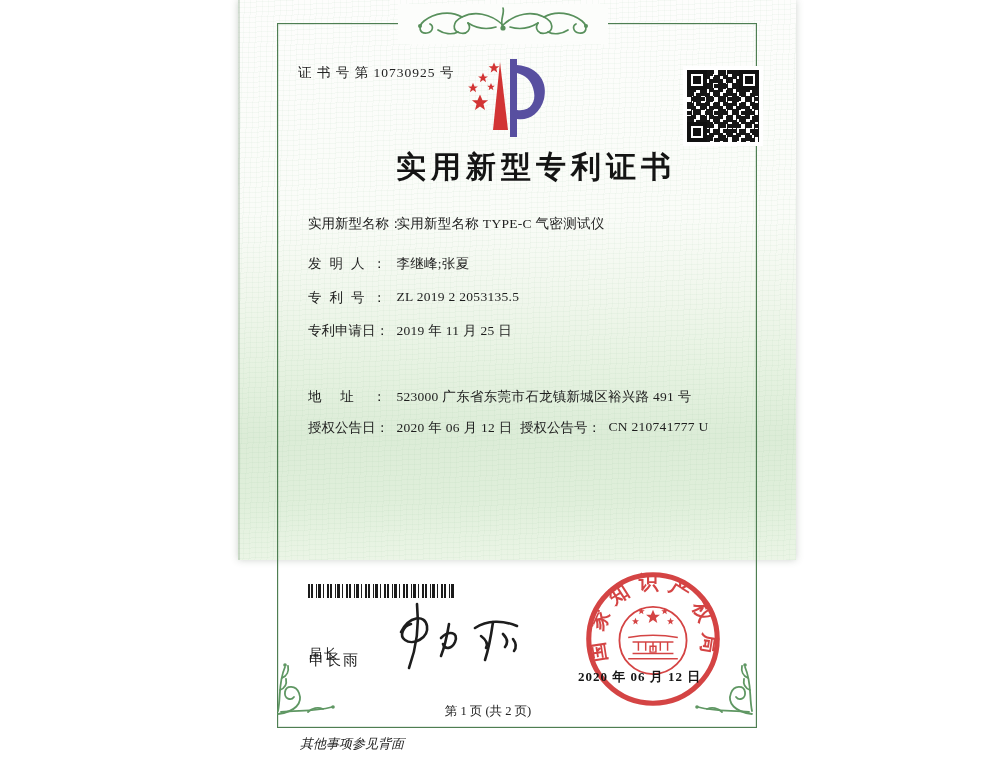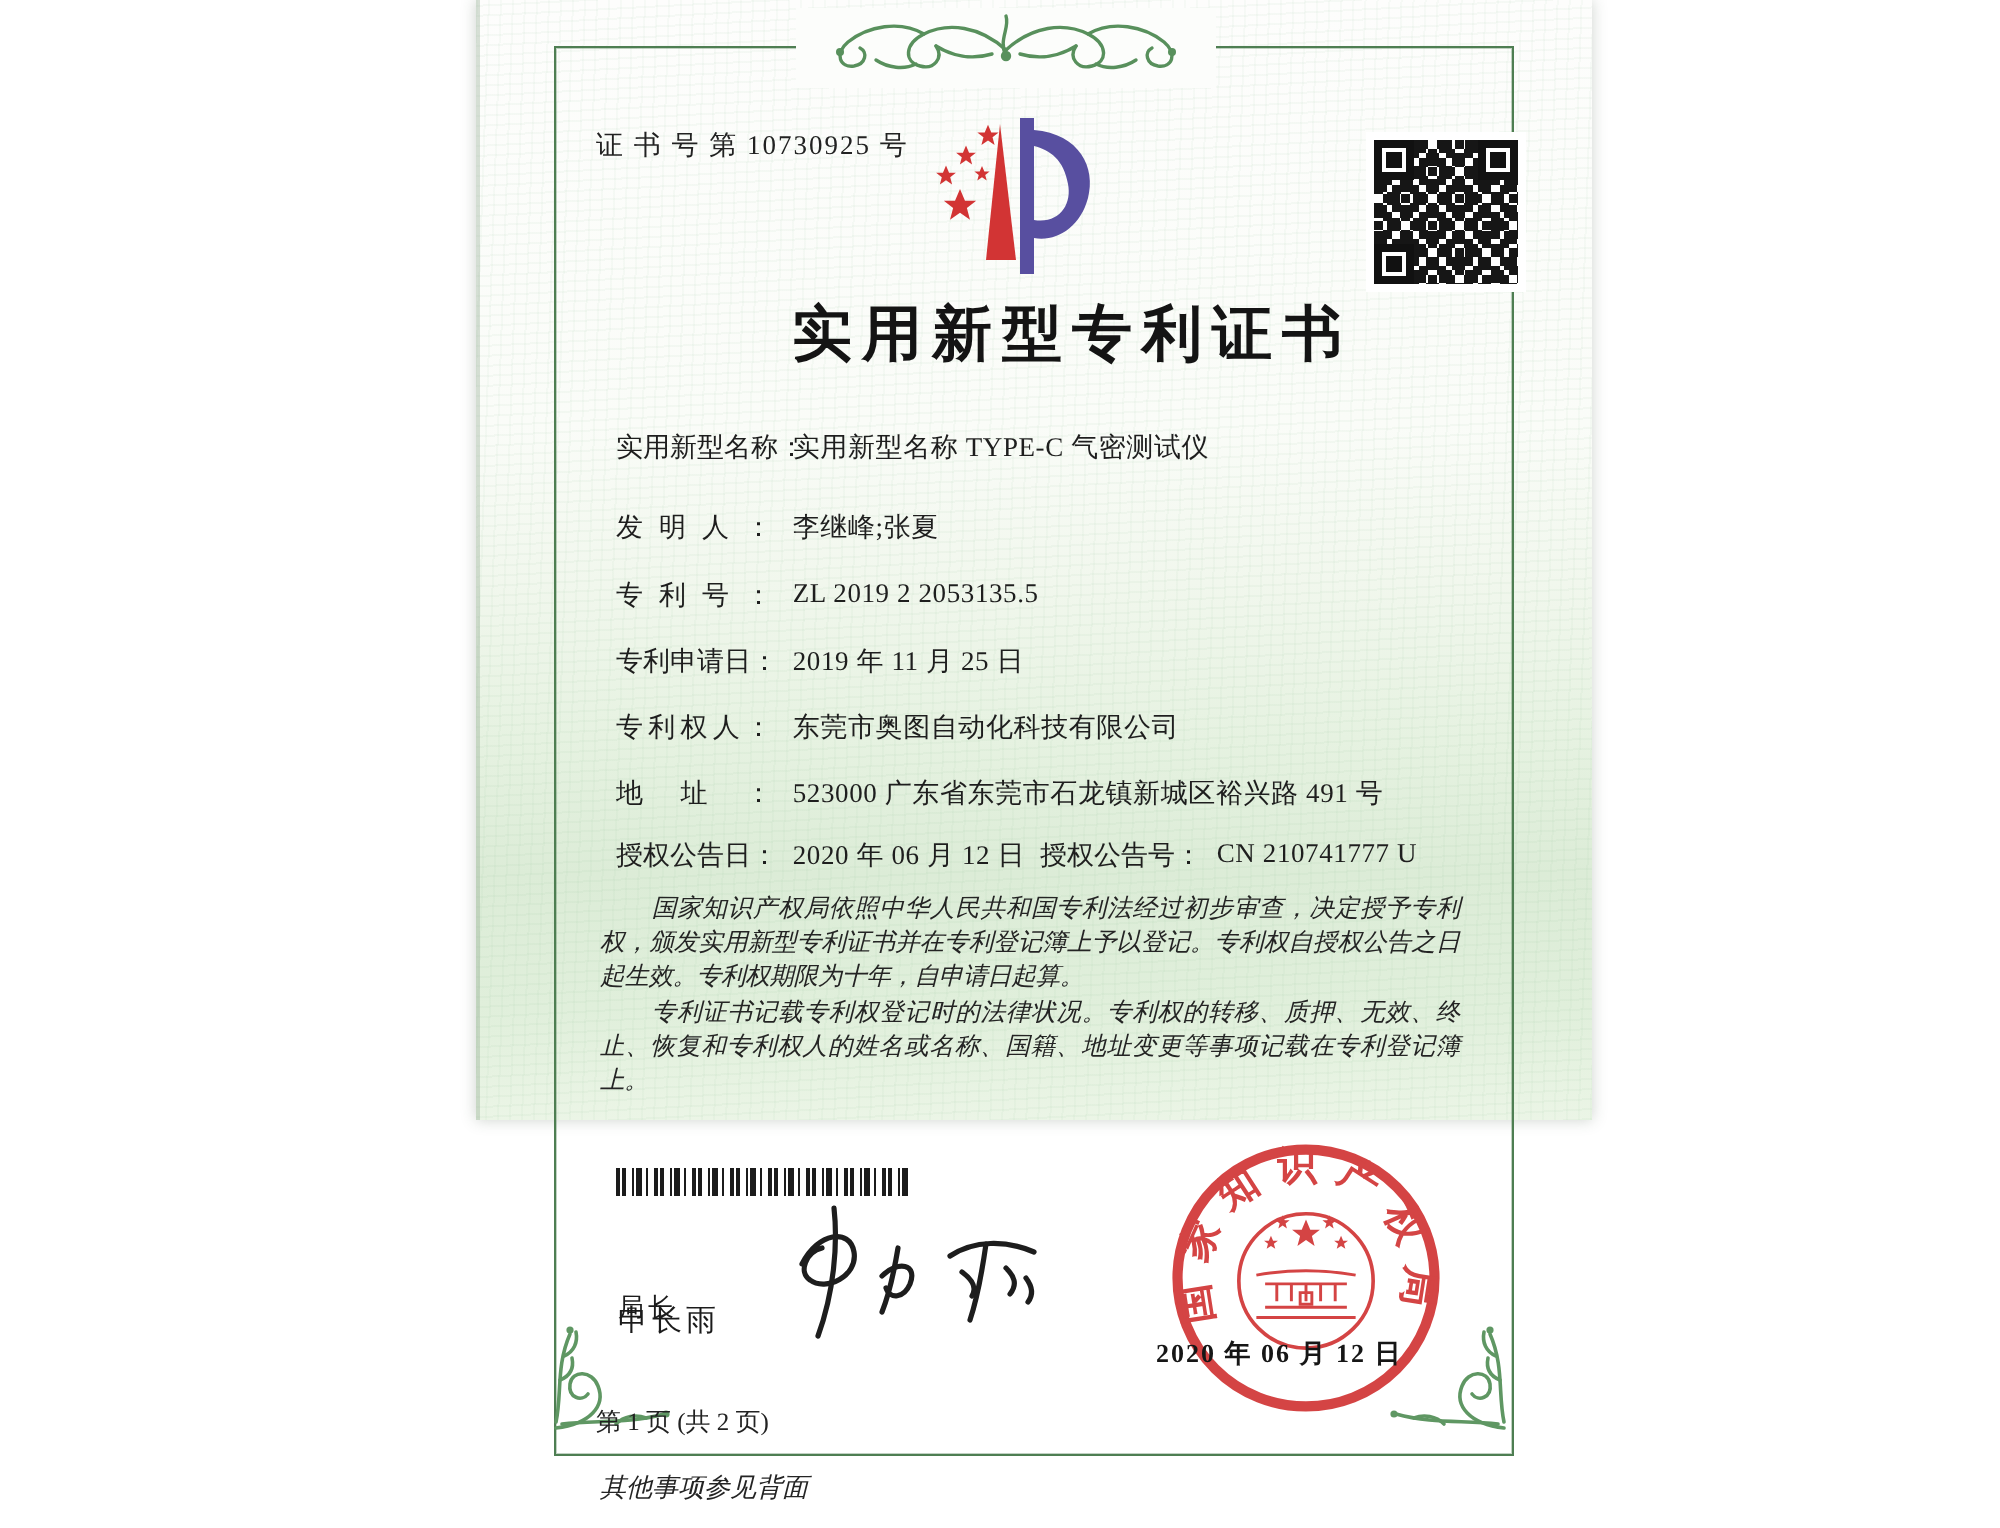--- a/index.html
+++ b/index.html
@@ -34,21 +34,21 @@
   .qr-inner{position:relative;width:100%;height:100%;
     background:
       repeating-conic-gradient(#161616 0% 25%, rgba(255,255,255,0) 0% 50%),
       repeating-conic-gradient(#161616 0% 25%, #ffffff 0% 50%);
     background-size:9px 9px,13px 13px;}
   .finder{position:absolute;width:20px;height:20px;border:4px solid #111;background:#fff;box-sizing:border-box;}
   .finder::after{content:"";position:absolute;left:2px;top:2px;width:8px;height:8px;background:#111;}
   .f-tl{left:0;top:0}.f-tr{right:0;top:0}.f-bl{left:0;bottom:0}
   .seal{position:absolute;left:342px;top:566px;width:146px;height:146px;opacity:0.88;}
   .seal-date{position:absolute;left:340px;top:668px;font-size:13px;font-weight:600;letter-spacing:1px;color:#161616;}
-  .page-num{position:absolute;left:60px;top:703px;width:380px;text-align:left;font-size:12.5px;color:#222;}
+  .page-num{position:absolute;left:60px;top:703px;width:380px;text-align:center;font-size:12.5px;color:#222;}
   .back-note{position:absolute;left:62px;top:735px;width:380px;font-size:13px;color:#242424;font-style:italic;}
   .flourish-top{position:absolute;left:160px;top:4px;width:210px;height:40px;background:#fcfdfb;}
   .corner{position:absolute;width:72px;height:72px;}
   .c-bl{left:30px;top:652px;}
   .c-br{left:452px;top:652px;transform:scaleX(-1);}
 </style>
 </head>
 <body>
 
 <div class="stage">
@@ -145,41 +145,33 @@
       <span class="val">李继峰;张夏</span>
     </div>
     <div class="row r2">
       <span class="lbl">专利号：</span>
       <span class="val">ZL 2019 2 2053135.5</span>
     </div>
     <div class="row r3">
       <span class="lbl">专利申请日：</span>
       <span class="val">2019 年 11 月 25 日</span>
     </div>
-    <div class="row r4">
-      <span class="lbl">专利权人：</span>
-      <span class="val">东莞市奥图自动化科技有限公司</span>
-    </div>
     <div class="row r5">
       <span class="lbl">地址：</span>
       <span class="val">523000 广东省东莞市石龙镇新城区裕兴路 491 号</span>
     </div>
     <div class="row grant-date">
       <span class="lbl">授权公告日：</span>
       <span class="val">2020 年 06 月 12 日</span>
     </div>
     <div class="row grant-no">
       <span class="lbl">授权公告号：</span>
       <span class="val">CN 210741777 U</span>
     </div>
 
-    <div class="paras">
-      <p>国家知识产权局依照中华人民共和国专利法经过初步审查，决定授予专利权，颁发实用新型专利证书并在专利登记簿上予以登记。专利权自授权公告之日起生效。专利权期限为十年，自申请日起算。</p>
-      <p>专利证书记载专利权登记时的法律状况。专利权的转移、质押、无效、终止、恢复和专利权人的姓名或名称、国籍、地址变更等事项记载在专利登记簿上。</p>
-    </div>
 
     <div class="barcode"></div>
 
     <div class="signer-title">局长</div>
     <div class="signer-name">申长雨</div>
 
     <div class="signature">
       <svg width="175" height="86" viewBox="0 0 175 86">
         <g stroke="#1d1d1d" stroke-width="2.6" fill="none" stroke-linecap="round">
           <path d="M28,38 C36,22 52,20 54,32 C56,44 40,52 32,46 C26,42 30,32 38,30"></path>

